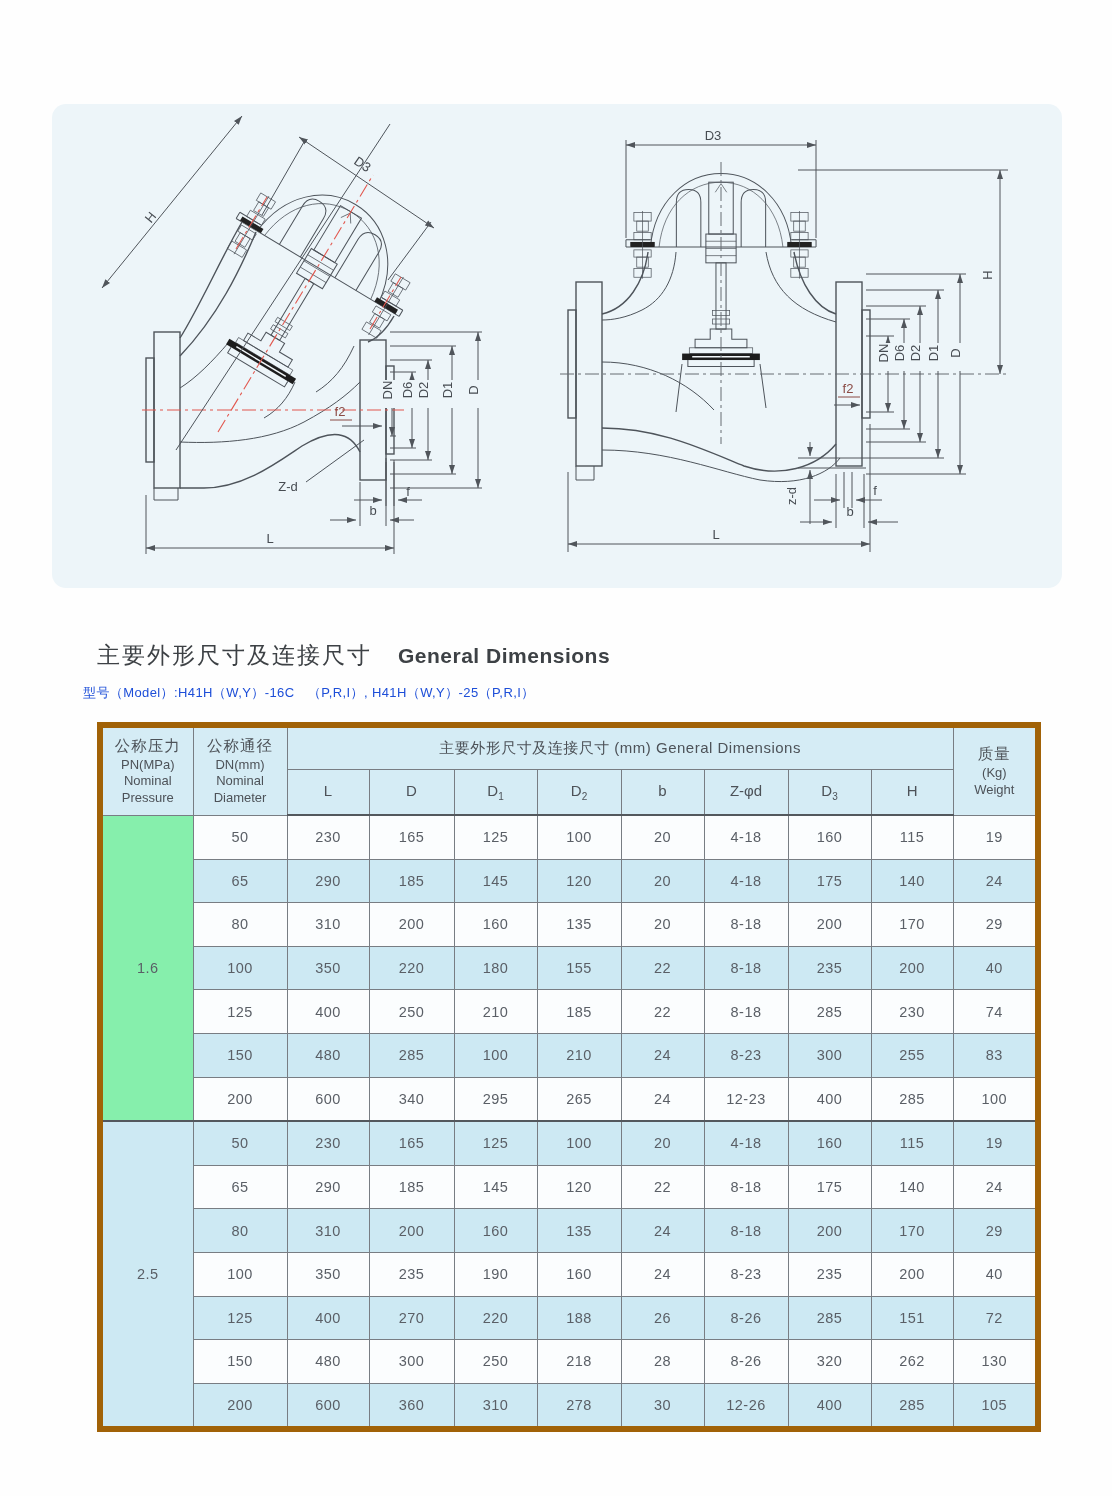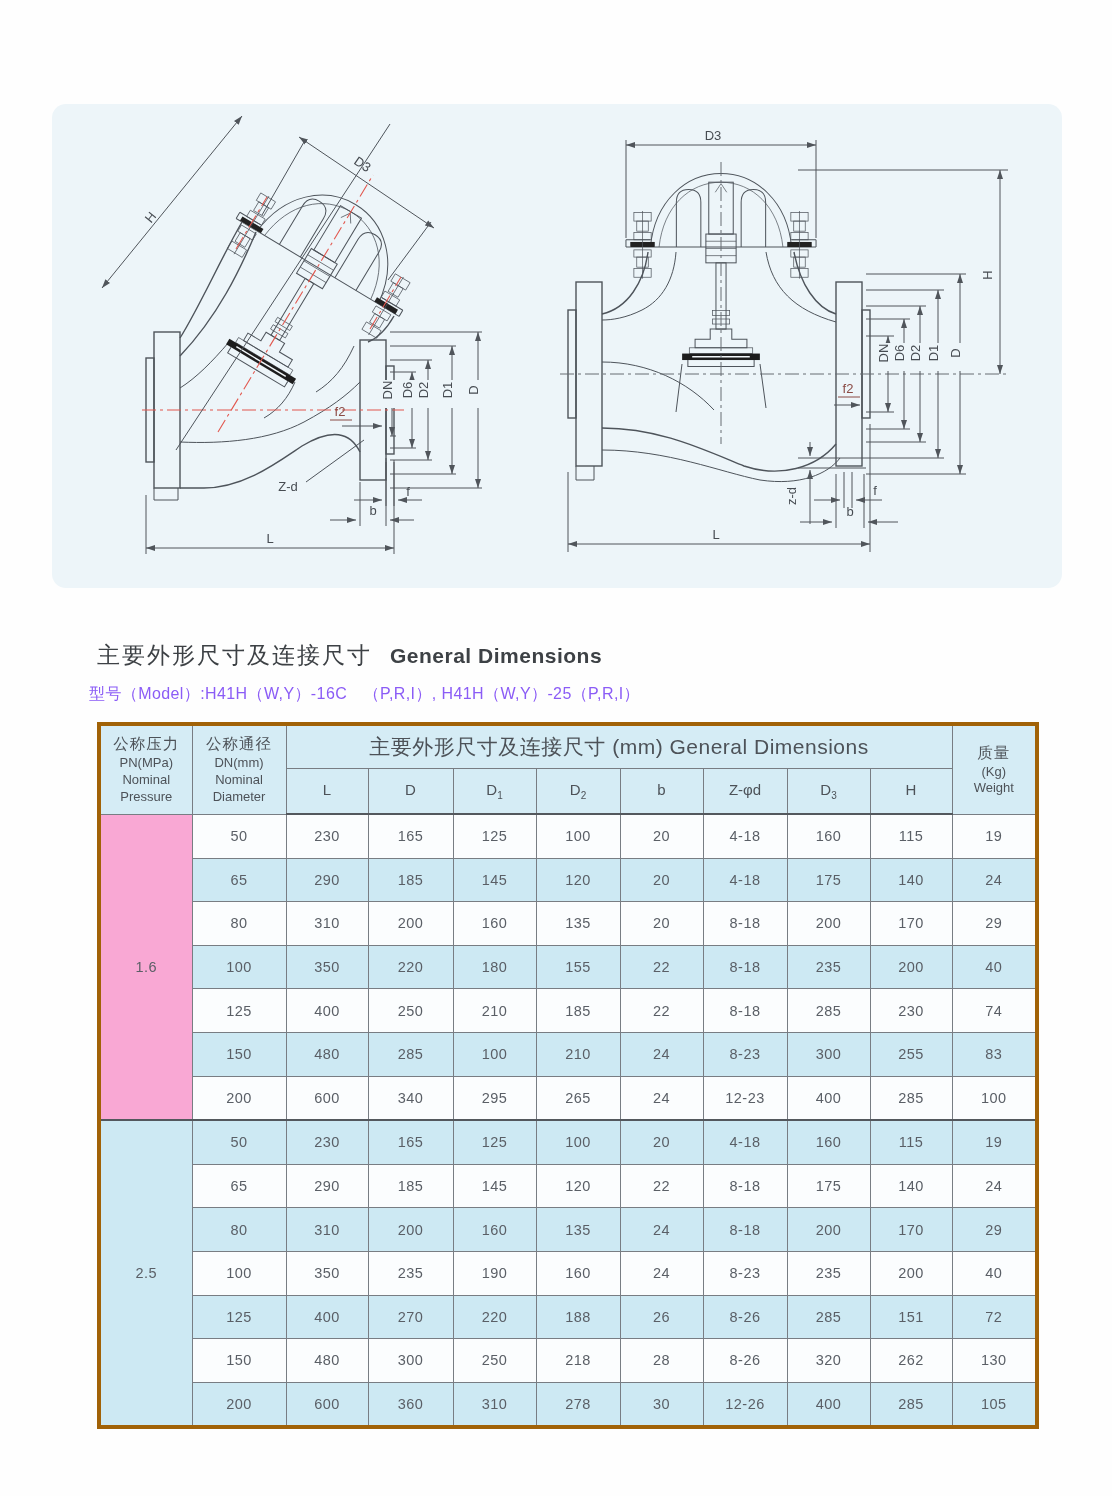--- a/index.html
+++ b/index.html
@@ -8,40 +8,40 @@
     font-family:"Liberation Sans","DejaVu Sans",sans-serif;color:#4a4f55;
   }
   .draw-area{
     position:absolute;left:52px;top:104px;width:1010px;height:484px;
     background:#edf5f9;border-radius:14px;
   }
   .svg-left{position:absolute;left:92px;top:110px;}
   .svg-right{position:absolute;left:548px;top:112px;}
   .title-row{position:absolute;left:97px;top:640px;white-space:nowrap;}
   .title-zh{font-size:23px;font-weight:400;color:#3d4145;letter-spacing:2px;}
-  .title-en{font-size:21px;font-weight:600;color:#3d4145;margin-left:18px;letter-spacing:0.5px;}
-  .model-line{position:absolute;left:89px;top:684px;font-size:16px;color:#8b5cf6;letter-spacing:0.4px;}
+  .title-en{font-size:21px;font-weight:600;color:#3d4145;margin-left:26px;letter-spacing:0.5px;}
+  .model-line{position:absolute;left:83px;top:684px;font-size:13px;color:#1d4ed8;letter-spacing:0.4px;}
   .dim-table{
     position:absolute;left:97px;top:722px;width:938px;
     border-collapse:collapse;table-layout:fixed;
-    border:4px solid #a16207;
+    border:6px solid #a16207;
   }
   .dim-table th,.dim-table td{
     border:1px solid #787d83;text-align:center;vertical-align:middle;padding:0;overflow:hidden;
   }
   .dim-table thead th{background:#d5ecf5;font-weight:400;color:#4d5258;}
   tr.h1{height:44px;} tr.h2{height:46px;}
   .zh{font-size:15.5px;letter-spacing:1px;}
   .lat{font-size:13px;line-height:1.28;}
-  .span-title{font-size:21px;letter-spacing:0.5px;}
+  .span-title{font-size:15px;letter-spacing:0.5px;}
   .subh{font-size:15px;color:#4d5258;}
   .subh sub{font-size:10px;}
   .dim-table tbody td{height:42.6px;font-size:14.5px;color:#5a5f66;background:#fbfdfe;letter-spacing:0.5px;}
   .dim-table tbody tr.blue td{background:#cde9f3;}
-  .dim-table tbody td.pn-cell{background:#f9a8d4;}
+  .dim-table tbody td.pn-cell{background:#86efac;}
   .dim-table tbody tr.section-start td{border-top:2px solid #53585d;}
   .dim-table thead tr.h2 th{border-bottom:2px solid #53585d;}
   
   .ln{stroke:#4e545b;fill:none;stroke-width:1.4;}
   .thin{stroke:#4e545b;fill:none;stroke-width:1;}
   .dim{stroke:#50555b;fill:none;stroke-width:1;}
   .cl-red{stroke:#e2574e;stroke-width:1.1;fill:none;stroke-dasharray:14 4 3 4;}
   .cl-dark{stroke:#676d73;stroke-width:1;fill:none;stroke-dasharray:14 4 3 4;}
   .lbl{font-family:"Liberation Sans","DejaVu Sans",sans-serif;font-size:13px;fill:#474c52;}
   .lblred{font-family:"Liberation Sans","DejaVu Sans",sans-serif;font-size:13px;fill:#8a4a44;}

